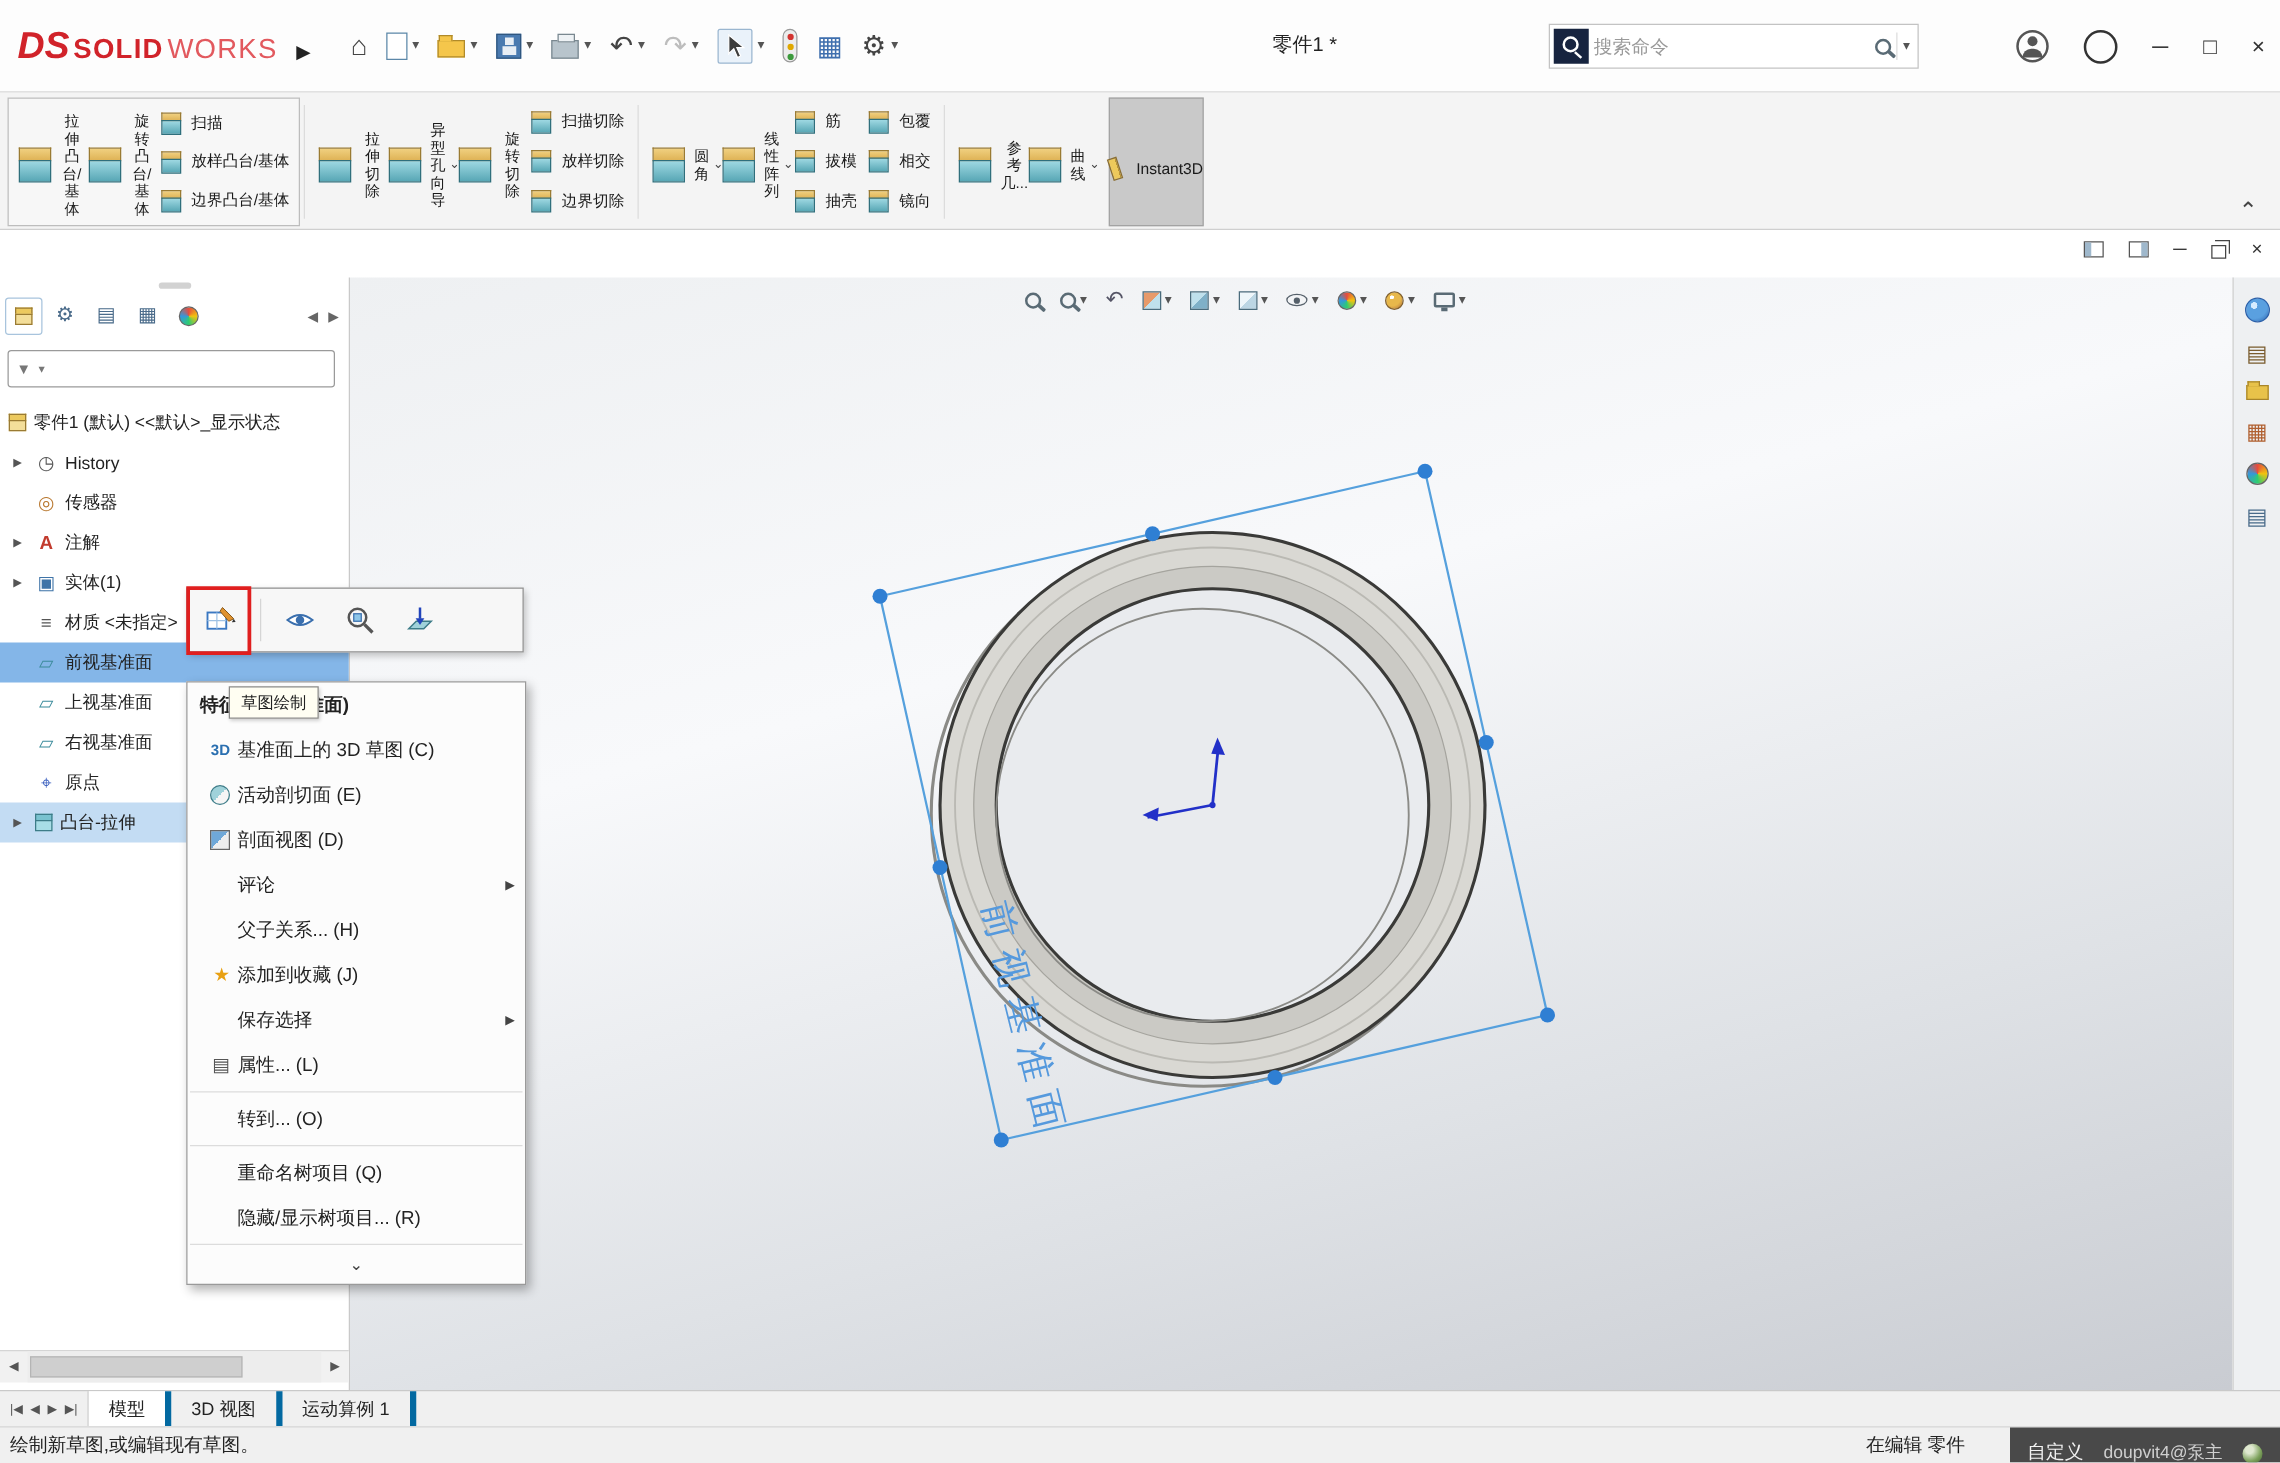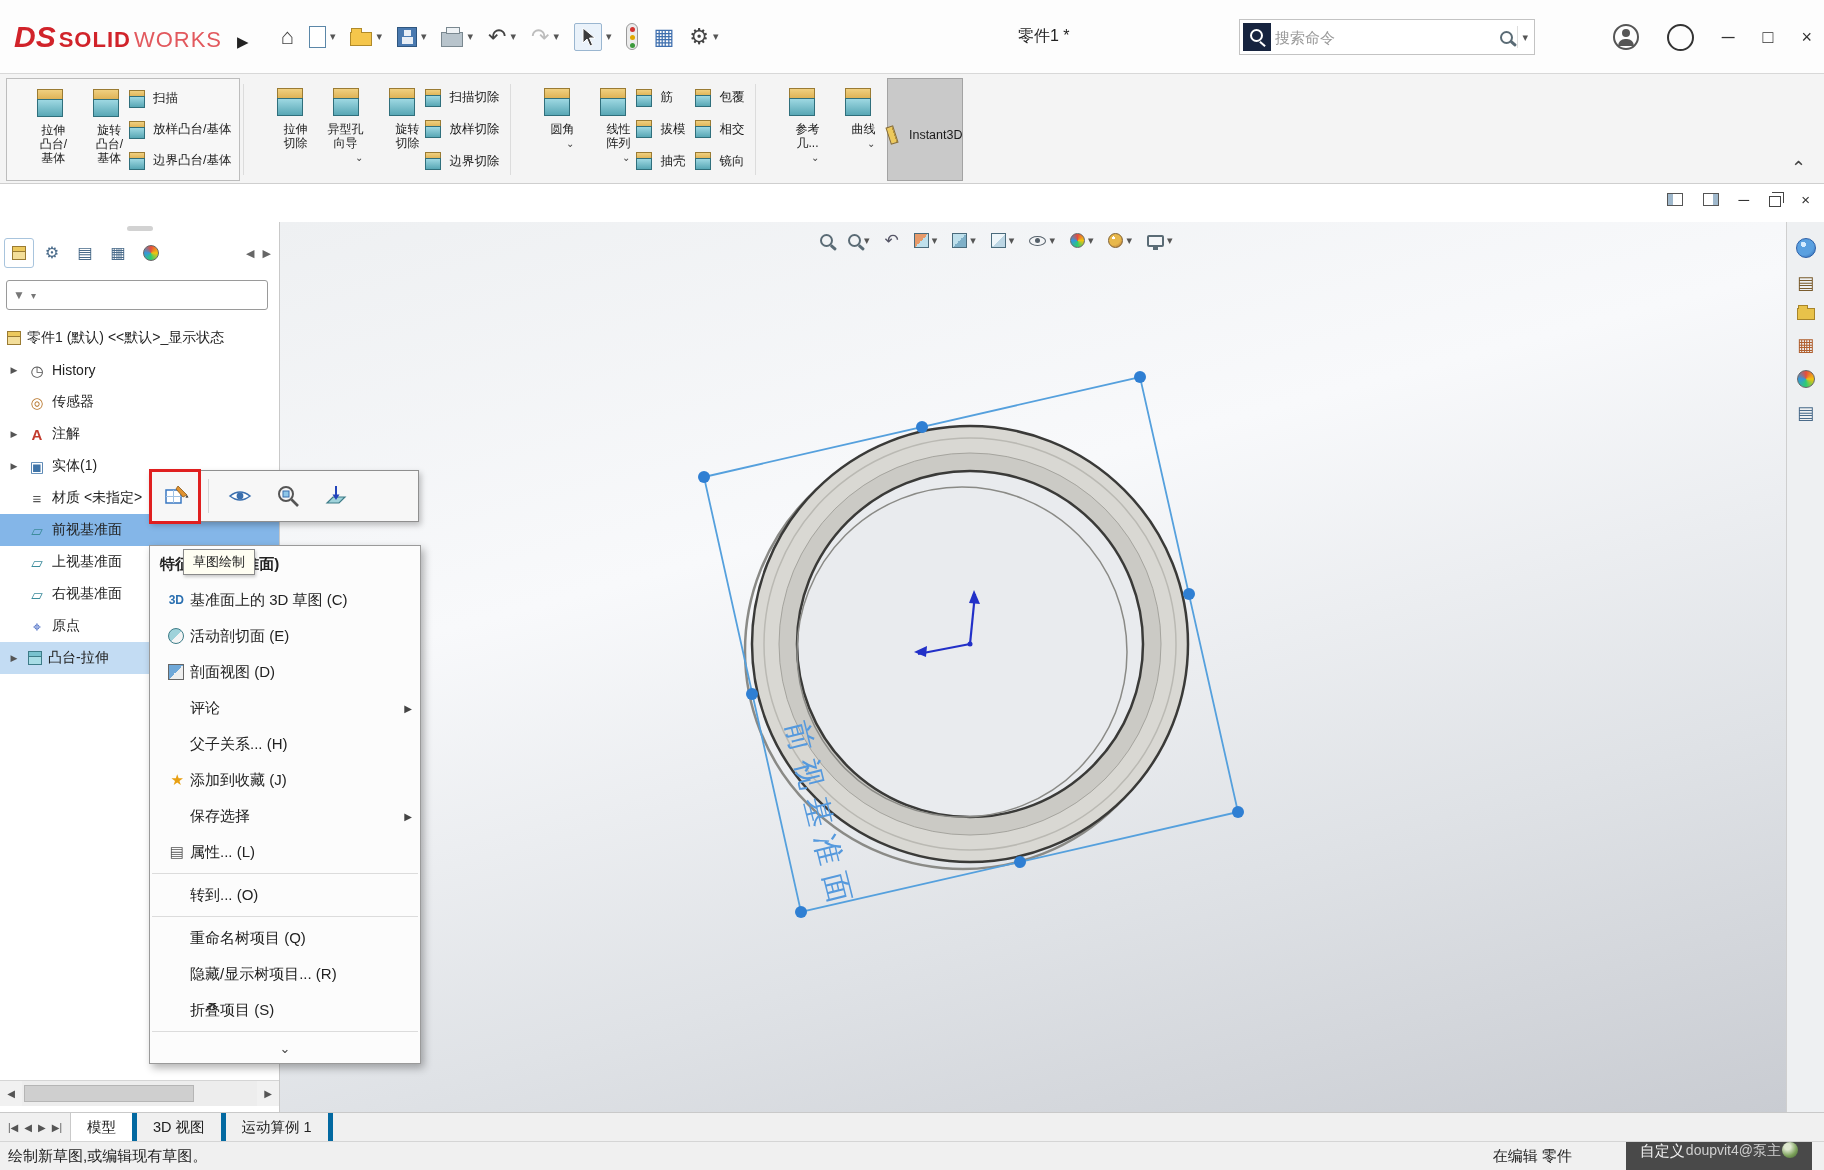--- a/index.html
+++ b/index.html
@@ -45,21 +45,21 @@
   .person::before{content:"";position:absolute;left:7px;top:3px;width:8px;height:8px;border-radius:50%;background:#555}
   .person::after{content:"";position:absolute;left:3px;bottom:2px;width:16px;height:7px;border-radius:8px 8px 0 0;background:#555}
   .helpc{width:27px;height:27px;border:2px solid #333;border-radius:50%;display:flex;align-items:center;justify-content:center;font-size:16px;font-weight:bold;color:#333}
   .win-glyph{font-size:18px;color:#333;line-height:1}
 
   
   .ribbon{position:absolute;left:0;top:74px;width:100%;height:110px;background:#f4f4f4;border-bottom:1px solid #cfcfcf;display:flex;align-items:stretch;padding:4px 0 2px 6px;z-index:7}
   .rgroup{display:flex;align-items:stretch;padding:2px 4px}
   .rgroup.boxed{border:1px solid #bdbdbd;background:#f7f7f7}
   .rgsep{width:1px;background:#dcdcdc;margin:6px 3px}
-  .bigbtn{width:56px;display:flex;flex-direction:column;align-items:flex-end;padding-top:5px;gap:3px}
+  .bigbtn{width:56px;display:flex;align-items:center;padding-top:5px;gap:3px}
   .bigbtn .lbl{font-size:12px;line-height:14px;text-align:center;white-space:pre-line;color:#1a1a1a}
   .caret2{font-size:10px;color:#444;line-height:1}
   .smallcol{display:flex;flex-direction:column;justify-content:space-around;padding:2px 4px}
   .smallitem{display:flex;align-items:center;gap:6px;height:30px}
   .smallitem .lbl{font-size:12.5px;color:#1a1a1a;white-space:nowrap}
   .fic{width:34px;height:34px;position:relative;flex:none}
   .fic::before{content:"";position:absolute;left:4px;right:4px;top:3px;height:10px;background:linear-gradient(#f0d080,#ddb052);border:1px solid #9a7b33;border-bottom:none}
   .fic::after{content:"";position:absolute;left:4px;right:4px;top:13px;bottom:3px;background:linear-gradient(#9ed8e2,#58a7b5);border:1px solid #2f6f7c}
   .fis{width:20px;height:20px;position:relative;flex:none}
   .fis::before{content:"";position:absolute;left:2px;right:2px;top:1px;height:6px;background:linear-gradient(#f0d080,#ddb052);border:1px solid #9a7b33;border-bottom:none}
@@ -157,21 +157,21 @@
   .ic-star{color:#e8a013;font-size:15px}
   .ic-props{color:#555;font-size:15px}
 
   
   .btabs{position:absolute;left:0;top:1112px;width:100%;height:29px;background:#f0f0f0;border-top:1px solid #c9c9c9;display:flex;align-items:stretch;z-index:9}
   .btab-nav{display:flex;align-items:center;gap:6px;padding:0 8px;border-right:1px solid #c9c9c9;font-size:10px;color:#555}
   .btab{display:flex;align-items:center;padding:0 16px;font-size:14.5px;border-right:5px solid #0369a1;color:#222;white-space:nowrap}
   .btab.active{background:#ffffff}
   .statusbar{position:absolute;left:0;top:1141px;width:100%;height:29px;background:#f0f0f0;border-top:1px solid #d5d5d5;display:flex;align-items:center;font-size:15px;color:#222;padding-left:8px;z-index:9}
   .sb-mode{position:absolute;right:252px;top:5px;white-space:nowrap}
-  .wmband{position:absolute;right:12px;top:0;height:29px;background:rgba(25,25,25,.78);display:flex;align-items:flex-start;gap:1px;padding:0 14px;z-index:10}
+  .wmband{position:absolute;right:0;top:0;height:29px;background:rgba(25,25,25,.78);display:flex;align-items:flex-end;gap:16px;padding:0 14px;z-index:10}
   .wm-custom{color:#f2f2f2;font-size:15px;white-space:nowrap}
   .wm-text{color:#cfcfcf;font-size:14px;white-space:nowrap}
   .wm-ava{width:16px;height:16px;border-radius:50%;background:radial-gradient(circle at 35% 30%,#dfe8d0 0 20%,#7ba05a 60%,#3e5c2e 100%);flex:none}
 </style>
 </head>
 <body>
 
 <div id="app">
 
   <header class="titlebar">
@@ -642,24 +642,20 @@
     </div>
     <div class="cm-sep"></div>
     <div class="cm-item">
       <span class="cm-ic"></span>
       <span class="cm-label">重命名树项目 (Q)</span>
     </div>
     <div class="cm-item">
       <span class="cm-ic"></span>
       <span class="cm-label">隐藏/显示树项目... (R)</span>
     </div>
-    <div class="cm-item">
-      <span class="cm-ic"></span>
-      <span class="cm-label">折叠项目 (S)</span>
-    </div>
     <div class="cm-sep"></div>
     <div class="cm-chevron">
         <span>⌄</span>
       </div>
   </div>
 
   <div class="tooltip">草图绘制</div>
 
   <div class="btabs">
     <div class="btab-nav">

